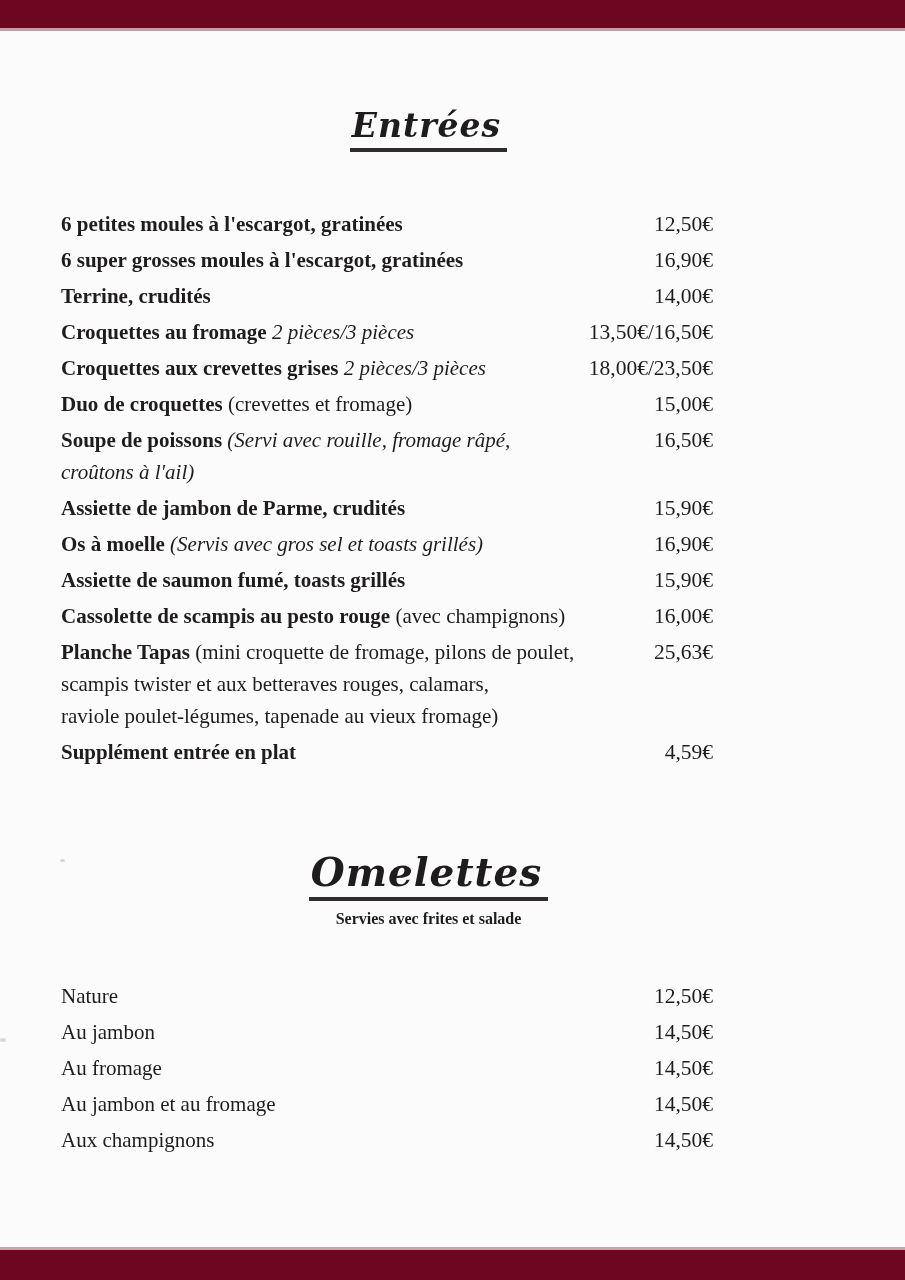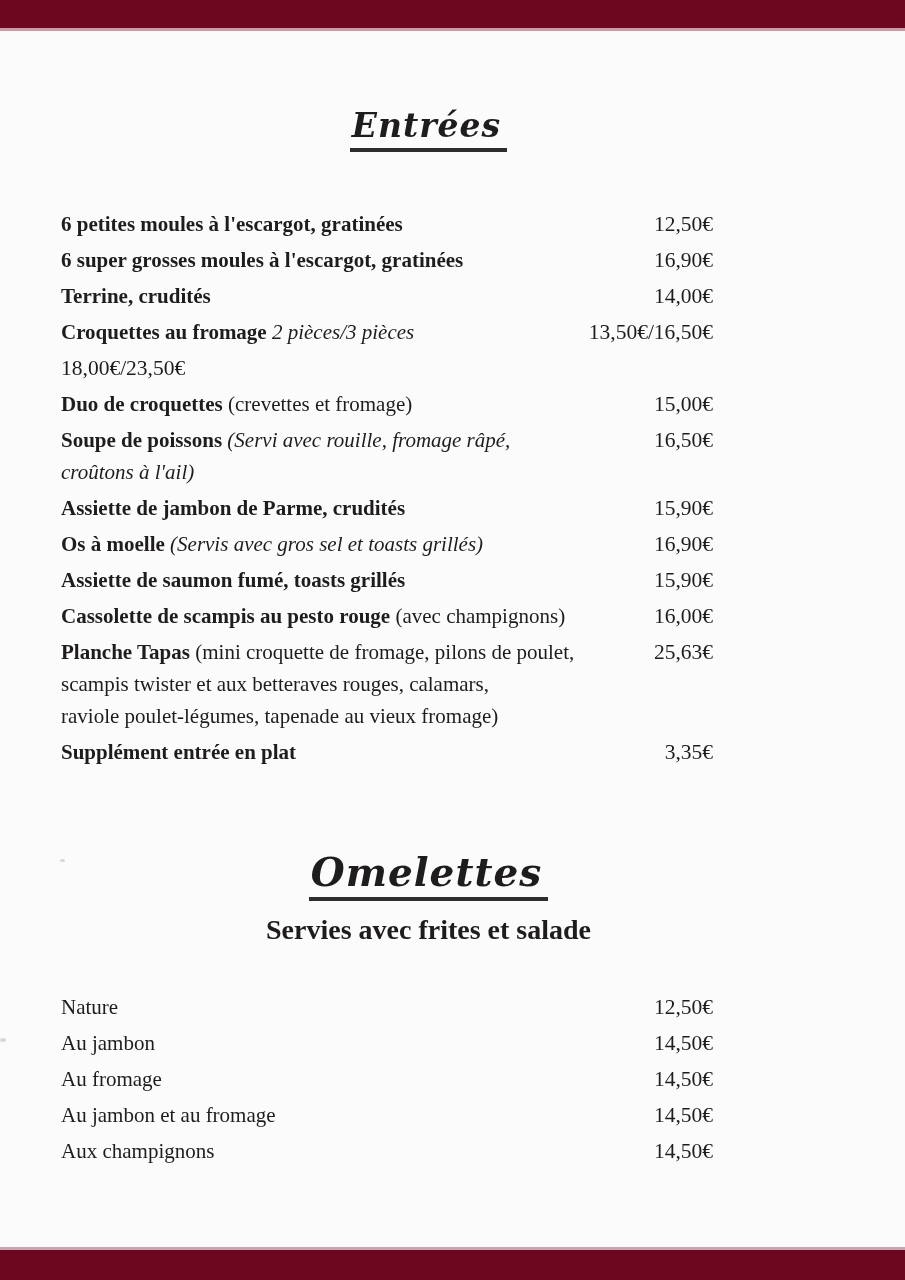--- a/index.html
+++ b/index.html
@@ -39,23 +39,23 @@
     border-bottom: 4px solid #2e2c2d;
     padding: 0 6px 1px 2px;
   }
   .entrees-title-wrap { margin-top: 74px; }
   .entrees-title { font-size: 33px; line-height: 42px; }
   .omelettes-title-wrap { margin-top: 80px; }
   .omelettes-title { font-size: 39px; line-height: 48px; }
   .section-subtitle {
     text-align: center;
     font-weight: bold;
-    font-size: 28px;
+    font-size: 16px;
     line-height: 26px;
-    margin-top: 16px;
+    margin-top: 5px;
   }
   .menu-list { margin-top: 56px; }
   .omelettes-list { margin-top: 48px; }
   .row {
     display: flex;
     align-items: flex-start;
     margin-bottom: 4px;
   }
   .txt {
     flex: 1 1 auto;
@@ -112,20 +112,24 @@
 
     <div class="row">
       <div class="txt">
         <span class="nm">Croquettes au fromage</span>
         <span class="ds it">2 pièces/3 pièces</span>
       </div>
       <div class="pr">13,50€/16,50€</div>
     </div>
 
     <div class="row">
+      <div class="txt">
+        <span class="nm">Croquettes aux crevettes grises</span>
+        <span class="ds it">2 pièces/3 pièces</span>
+      </div>
       <div class="pr">18,00€/23,50€</div>
     </div>
 
     <div class="row">
       <div class="txt">
         <span class="nm">Duo de croquettes</span>
         <span class="ds">(crevettes et fromage)</span>
       </div>
       <div class="pr">15,00€</div>
     </div>
@@ -170,21 +174,21 @@
         <span class="nm">Planche Tapas</span>
         <span class="ds">(mini croquette de fromage, pilons de poulet,</span>
         <span class="ds blk">scampis twister et aux betteraves rouges, calamars,</span>
         <span class="ds blk">raviole poulet-légumes, tapenade au vieux fromage)</span>
       </div>
       <div class="pr">25,63€</div>
     </div>
 
     <div class="row">
       <div class="txt"><span class="nm">Supplément entrée en plat</span></div>
-      <div class="pr">3,35€</div>
+      <div class="pr">4,59€</div>
     </div>
 
   </div>
 
   <div class="section-title-wrap omelettes-title-wrap">
     <span class="section-title omelettes-title">Omelettes</span>
   </div>
   <div class="section-subtitle">Servies avec frites et salade</div>
 
   <div class="content omelettes-list">

